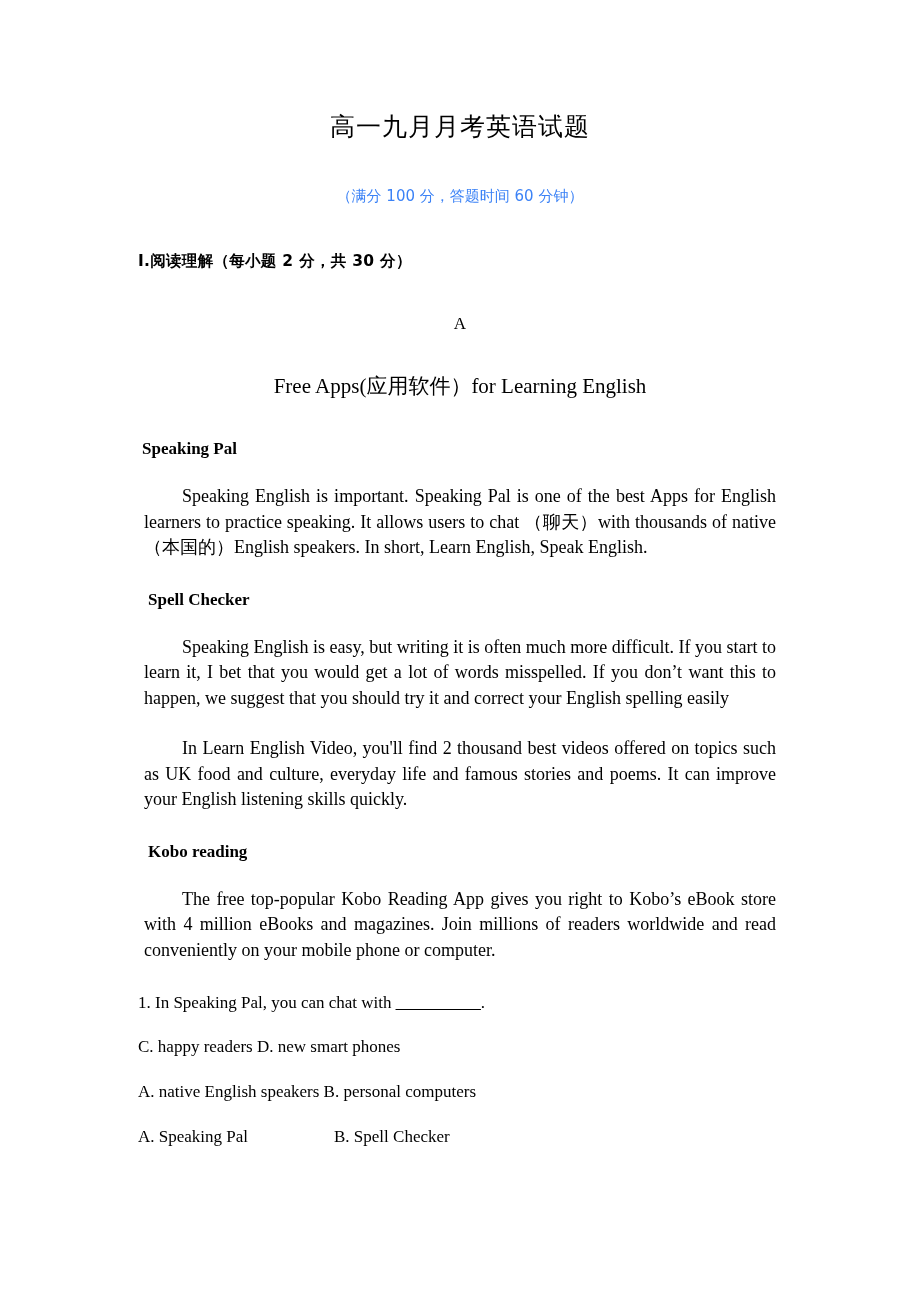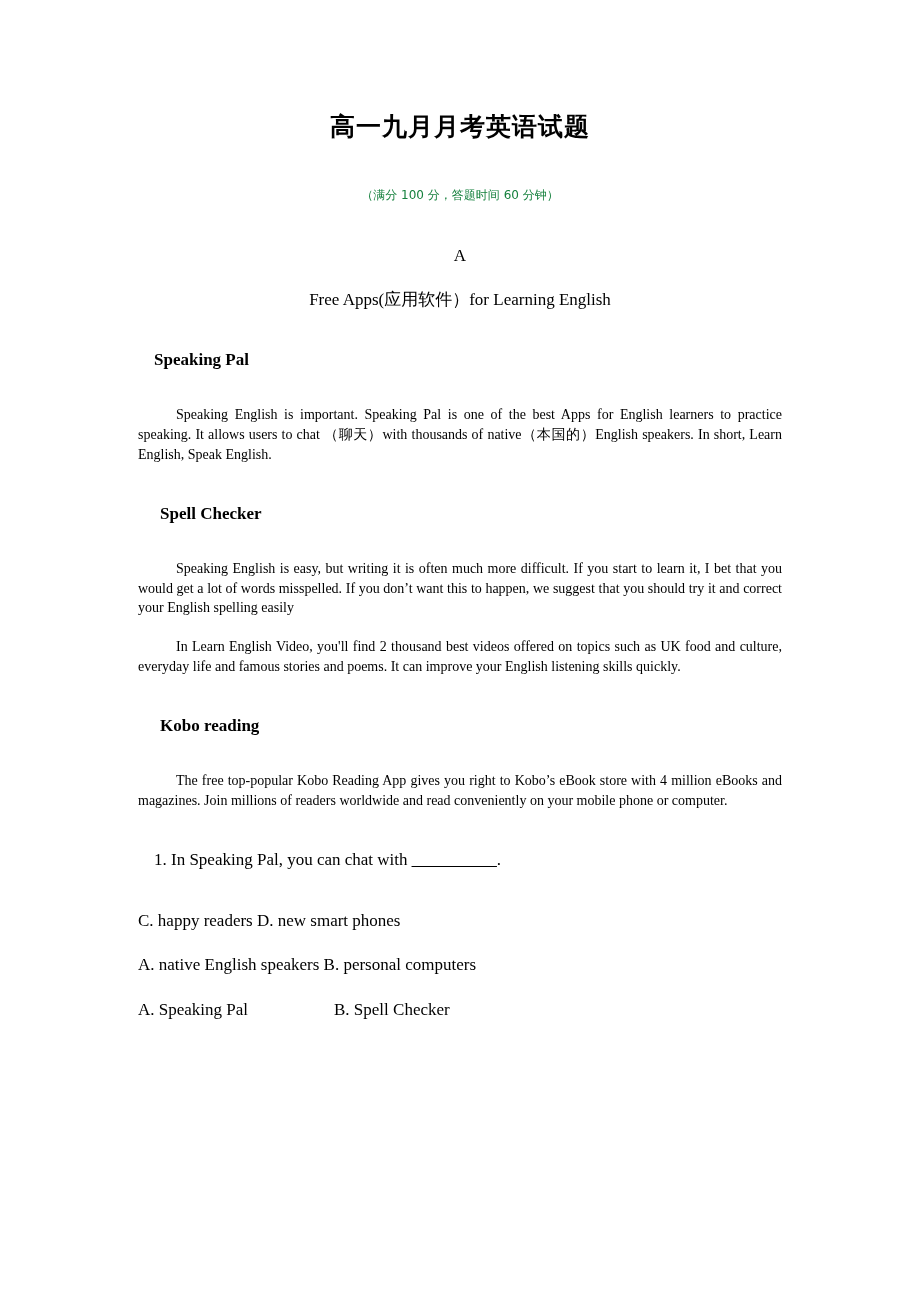--- a/index.html
+++ b/index.html
@@ -20,72 +20,72 @@
     height: 1302px;
     box-sizing: border-box;
     padding: 0 138px 0 138px;
     overflow: hidden;
   }
   .doc-title {
     margin: 0;
     padding-top: 110px;
     text-align: center;
     font-family: "DejaVu Sans", sans-serif;
-    font-weight: bold;
+    font-weight: normal;
     font-size: 25px;
     letter-spacing: 1px;
     color: #000;
   }
   .subtitle {
     margin: 0;
     padding-top: 44px;
     text-align: center;
     font-family: "DejaVu Sans", sans-serif;
-    font-size: 12px;
-    color: #15803d;
+    font-size: 15px;
+    color: #3b82f6;
   }
   .section-heading {
     margin: 0;
     padding-top: 45px;
     font-family: "DejaVu Sans", sans-serif;
     font-weight: bold;
     font-size: 15.5px;
     letter-spacing: 0.3px;
   }
   .passage-letter {
     margin: 0;
     padding-top: 42px;
     text-align: center;
     font-size: 17px;
   }
   .passage-title {
-    margin: 0;
+    margin: 16px;
     padding-top: 22px;
     text-align: center;
-    font-size: 17px;
+    font-size: 21px;
   }
   .app-name {
-    margin: 16px;
+    margin: 4px;
     padding-top: 23px;
     font-weight: bold;
     font-size: 17px;
   }
   .app-name.indented {
     padding-left: 6px;
   }
   .para {
-    margin: 0;
+    margin: 6px;
     padding-top: 19px;
-    font-size: 14px;
+    font-size: 18px;
     line-height: 1.42;
     text-align: justify;
     text-indent: 38px;
   }
   .q-line {
-    margin: 16px;
+    margin: 0;
     padding-top: 21px;
     font-size: 17px;
     line-height: 1.4;
   }
   .opt-line {
     margin: 0;
     padding-top: 21px;
     font-size: 17px;
     line-height: 1.4;
   }
@@ -100,20 +100,21 @@
 </style>
 </head>
 <body>
 
 <div class="page">
 
   <h1 class="doc-title">高一九月月考英语试题</h1>
 
   <p class="subtitle">（满分 100 分，答题时间 60 分钟）</p>
 
+  <p class="section-heading">Ⅰ.阅读理解（每小题 2 分，共 30 分）</p>
 
   <p class="passage-letter">A</p>
 
   <p class="passage-title">Free Apps(应用软件）for Learning English</p>
 
   <p class="app-name">Speaking Pal</p>
   <p class="para">Speaking English is important. Speaking Pal is one of the best Apps for English learners to practice speaking. It allows users to chat （聊天）with thousands of native（本国的）English speakers. In short, Learn English, Speak English.</p>
 
   <p class="app-name indented">Spell Checker</p>
   <p class="para">Speaking English is easy, but writing it is often much more difficult. If you start to learn it, I bet that you would get a lot of words misspelled. If you don’t want this to happen, we suggest that you should try it and correct your English spelling easily</p>

